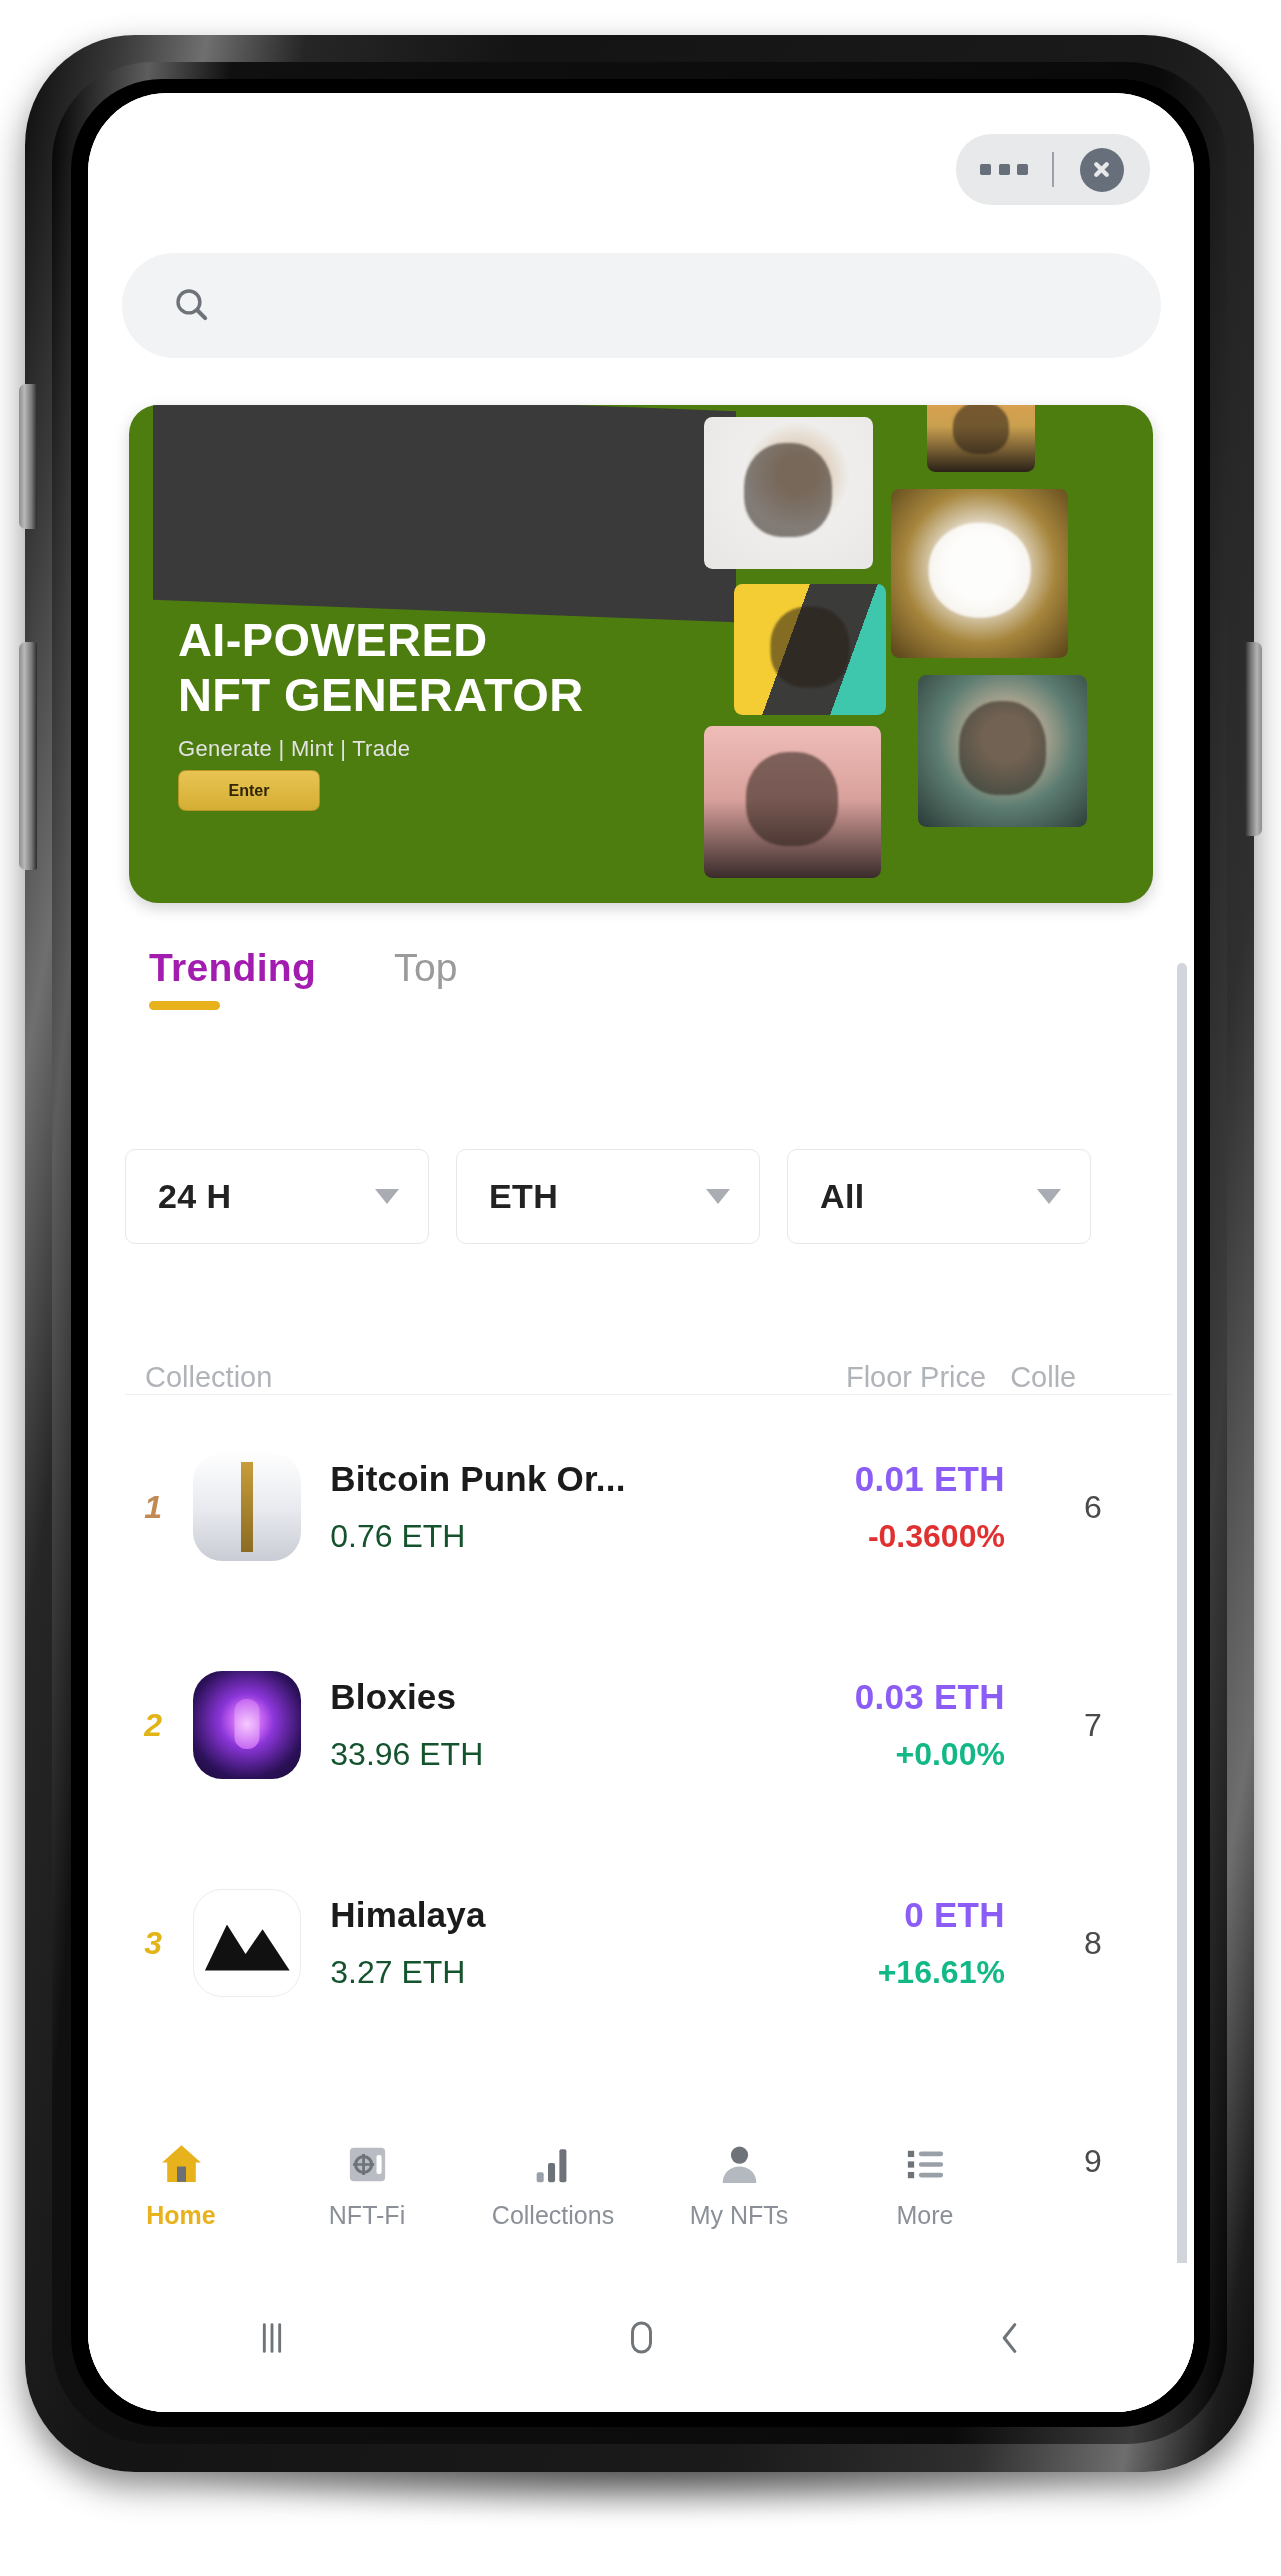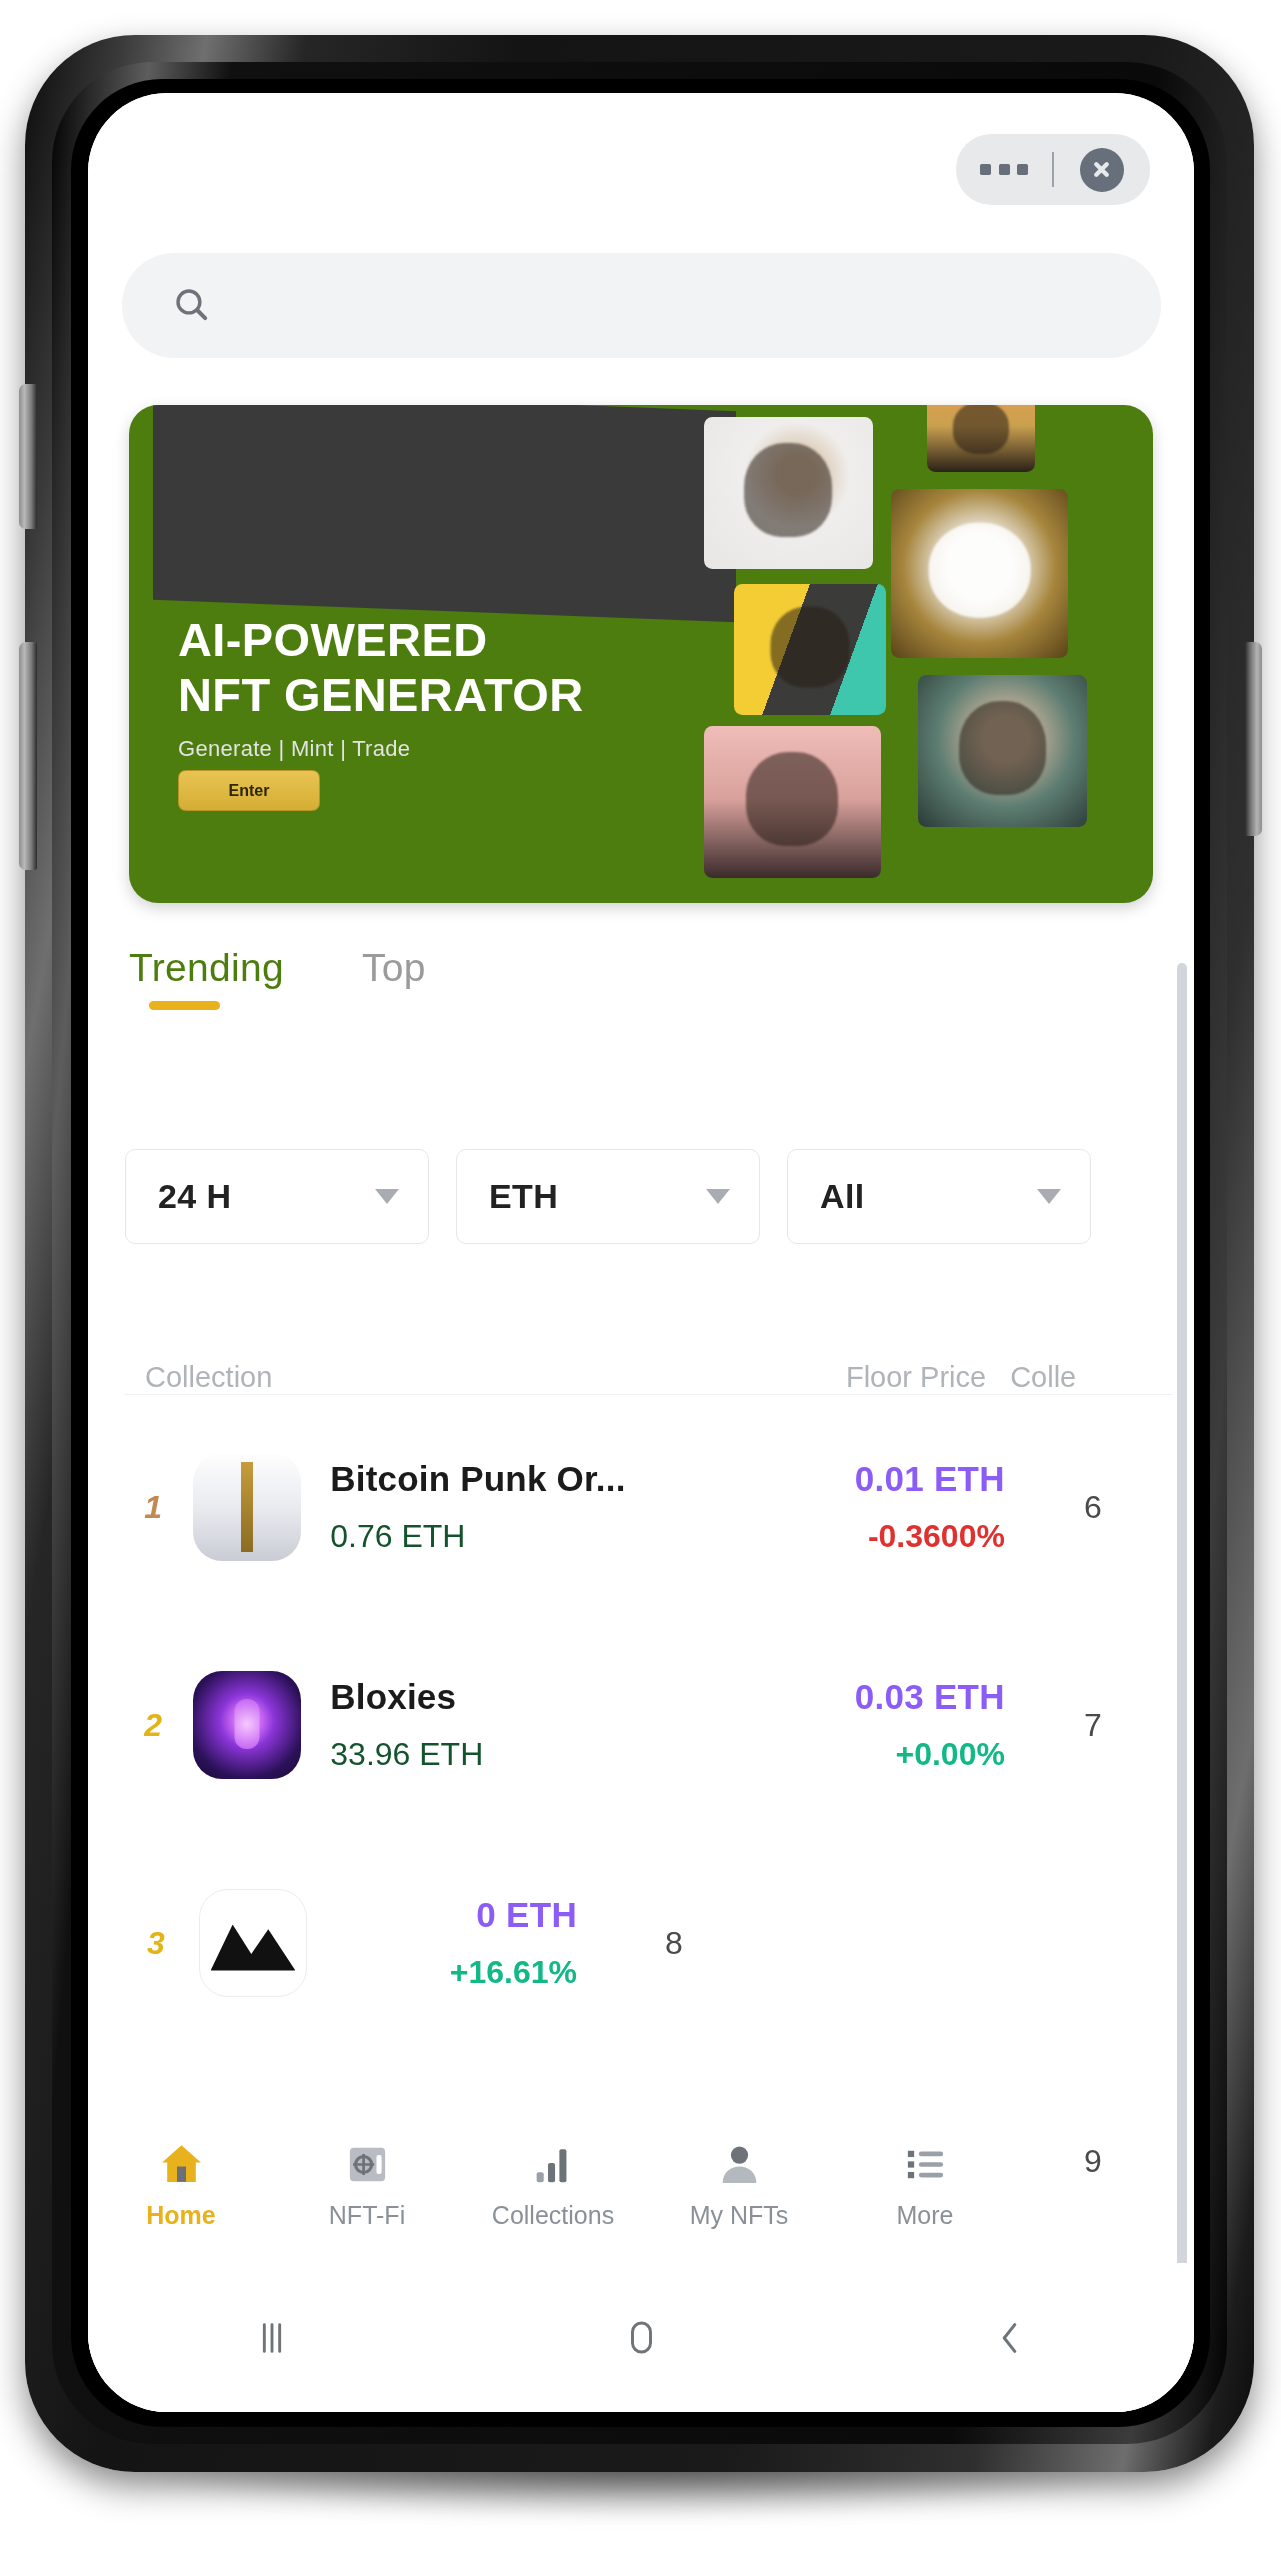--- a/index.html
+++ b/index.html
@@ -183,21 +183,21 @@
     border-radius: 46% 46% 42% 42%;
     background: rgba(40,30,22,.55);
     filter: blur(0.8px);
   }
   .tile.t3 .face { background: rgba(255,255,255,.82); border-radius: 48%; width:58%; height:56%; }
 
   
   .tabs { position: absolute; left: 41px; top: 853px; display: flex; gap: 78px; align-items: flex-start; }
   .tab { position: relative; padding-bottom: 20px; }
   .tab span { font-size: 39px; letter-spacing: 0.3px; }
-  .tab.active span { color: #4d7c0f; font-weight: normal; }
+  .tab.active span { color: #a21caf; font-weight: bold; margin-left: 20px; }
   .tab.inactive span { color: #9b9b9b; }
   .tab .underline {
     position: absolute; left: 20px; bottom: 0;
     width: 71px; height: 9.3px; border-radius: 5px; background: #e8b21c;
   }
 
   
   .filters { position: absolute; left: 37px; top: 1056px; display: flex; gap: 27px; }
   .filter {
     width: 304px; height: 95px; border: 1.7px solid #e6e7e9; border-radius: 10px;
@@ -412,20 +412,24 @@
           <div class="cfloor">
             <div class="fprice">0.03 ETH</div>
             <div class="fchg up">+0.00%</div>
           </div>
           <div class="cextra">7</div>
         </div>
 
         <div class="row">
           <div class="rank r3">3</div>
           <div class="avatar av-himalaya"></div>
+          <div class="cinfo">
+            <div class="cname">Himalaya</div>
+            <div class="cvol">3.27 ETH</div>
+          </div>
           <div class="cfloor">
             <div class="fprice">0 ETH</div>
             <div class="fchg up">+16.61%</div>
           </div>
           <div class="cextra">8</div>
         </div>
 
         <div class="row">
           <div class="rank plain">4</div>
           <div class="avatar av-hape"></div>

